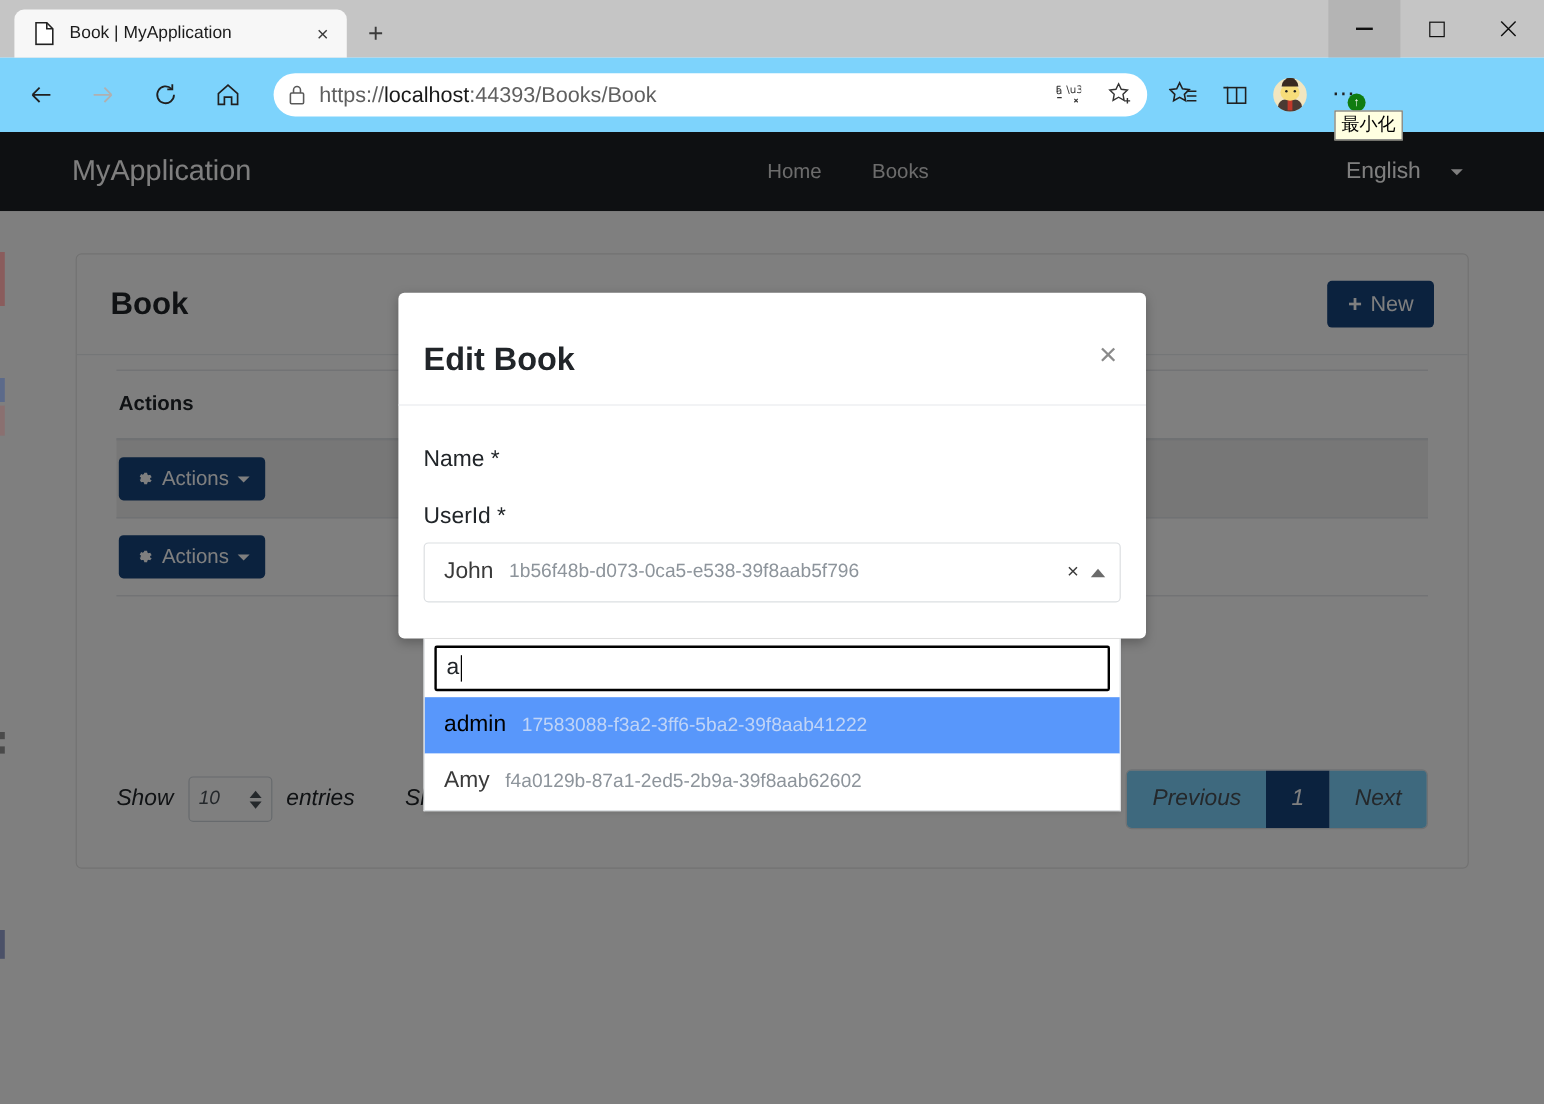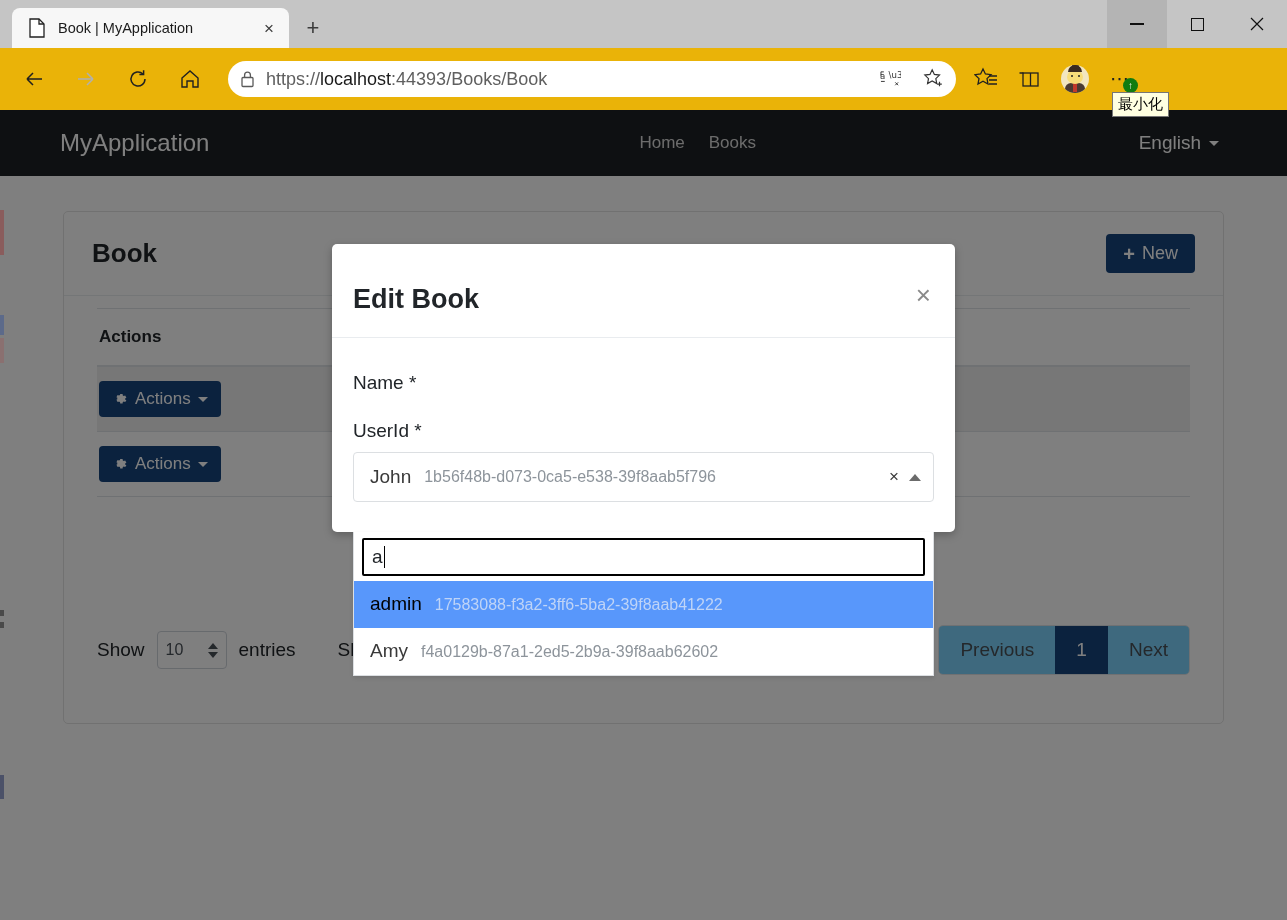--- a/index.html
+++ b/index.html
@@ -44,21 +44,21 @@
   }
   .wc {
     width: 60px; height: 48px; display: flex; align-items: center;
     justify-content: center; color: #101010;
   }
   .wc.hover { background: #b4b4b4; }
   .wc-min { width: 14px; height: 1.5px; background: #101010; }
   .wc-max { width: 13px; height: 13px; border: 1.6px solid #101010; }
 
   .toolbar {
-    height: 62px; background: #eab308; display: flex; align-items: center;
+    height: 62px; background: #7dd3fc; display: flex; align-items: center;
     padding: 0 8px; position: relative;
   }
   .navbtn {
     width: 40px; height: 40px; margin: 0 6px; display: flex;
     align-items: center; justify-content: center; color: #202020;
   }
   .navbtn.disabled { color: #b0b0b0; }
 
   .omnibox {
     flex: 1; height: 36px; background: #ffffff; border-radius: 18px;
@@ -106,25 +106,25 @@
   
   .viewport {
     position: relative; width: 1287px; height: 810px; background: #ffffff;
     overflow: hidden;
   }
   .app-navbar {
     height: 66px; background: #1d2124; display: flex; align-items: center;
     padding: 0 0 0 60px; position: relative;
   }
   .brand { color: #ffffff; font-size: 24px; }
-  .nav-links { display: flex; gap: 24px; margin-left: 430px; }
+  .nav-links { display: flex; gap: 42px; margin-left: 430px; }
   .nav-link { color: #d8d8d8; font-size: 17px; }
   .lang {
     position: absolute; right: 68px; color: #ffffff; font-size: 19px;
-    display: flex; align-items: center; gap: 8px;
+    display: flex; align-items: center; gap: 25px;
   }
   .caret {
     width: 0; height: 0; border-left: 5px solid transparent;
     border-right: 5px solid transparent; border-top: 5px solid currentColor;
   }
 
   .page-body { position: relative; padding: 35px 63px 0 63px; background:#fff; }
   .card {
     border: 1px solid #e3e3e3; border-radius: 5px; background: #fff;
     min-height: 513px; position: relative;
@@ -151,21 +151,21 @@
   .tbl tr.striped td { background: #00000010; }
   .btn-actions {
     background: #16447c; color: #fff; border: none; border-radius: 4px;
     font-size: 17px; padding: 8px 13px; display: inline-flex;
     align-items: center; gap: 7px;
   }
   .gear { width: 16px; height: 16px; display: inline-block; }
 
   .tbl-footer {
     display: flex; align-items: center; padding: 10px 33px 28px 33px;
-    position: absolute; left: 0; right: 0; bottom: 20px;
+    position: absolute; left: 0; right: 0; bottom: 4px; font-style: italic;
   }
   .show-wrap { display: flex; align-items: center; gap: 12px; font-size: 19px; color: #212529; }
   .len-select {
     border: 1px solid #ced4da; border-radius: 4px; height: 38px; width: 70px;
     display: flex; align-items: center; justify-content: space-between;
     padding: 0 8px; font-size: 16px; color: #495057; background: #fff;
   }
   .spinner { display: flex; flex-direction: column; gap: 3px; color: #495057; }
   .spin-up { width:0;height:0;border-left:5px solid transparent;border-right:5px solid transparent;border-bottom:6px solid currentColor; }
   .spin-dn { width:0;height:0;border-left:5px solid transparent;border-right:5px solid transparent;border-top:6px solid currentColor; }

